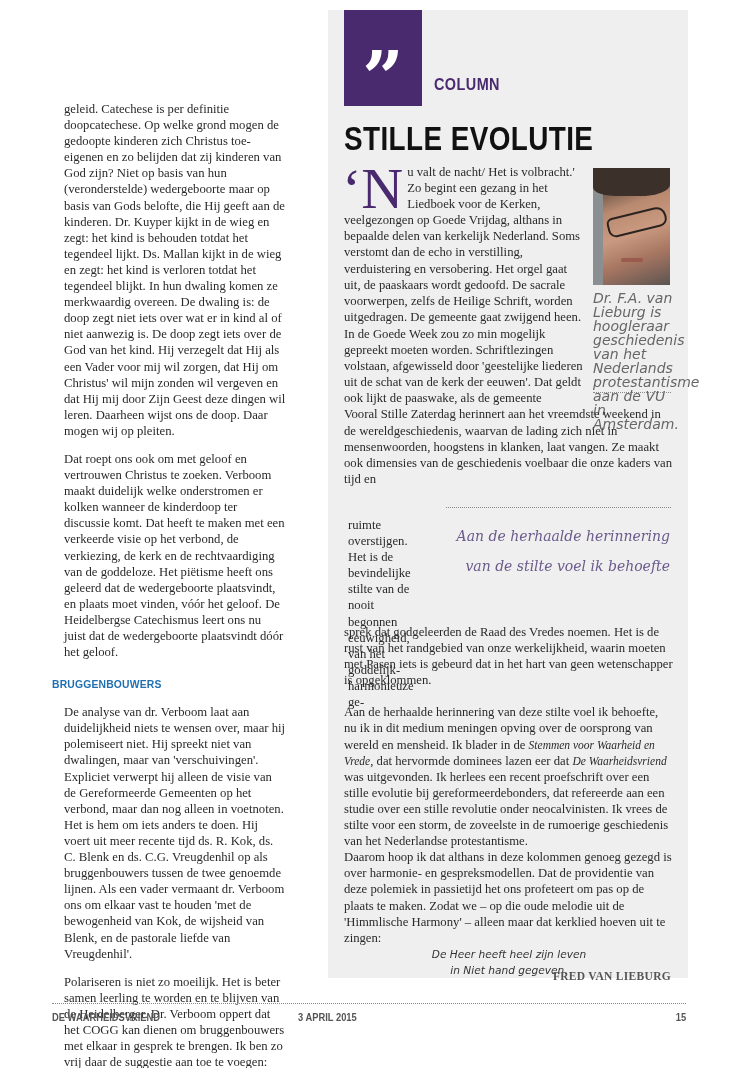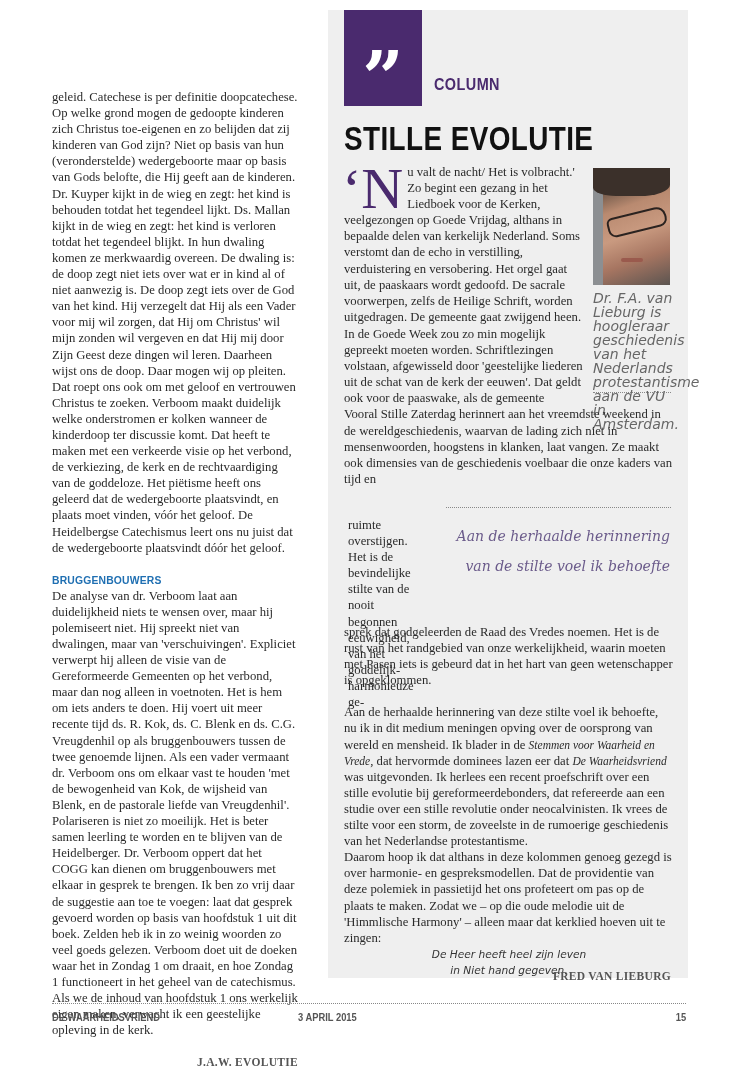--- a/index.html
+++ b/index.html
@@ -1,21 +1,21 @@
 <!DOCTYPE html>
 <html><head>
 <meta charset="utf-8">
 <style>
   html, body { margin:0; padding:0; background:#ffffff; }
   body { width:738px; height:1068px; position:relative; overflow:hidden; font-family:"DejaVu Serif", serif; color:#222; }
 
   
   #left-col { position:absolute; left:52px; top:89px; width:246px; }
   .body-text { font-family:"Liberation Serif", serif; font-size:12.7px; line-height:16.1px; color:#2a2a2a; }
-  .body-text p { margin:0; }
+  .body-text p { margin:12px; }
   .subhead { font-family:"Liberation Sans", sans-serif; font-weight:bold; font-size:11.5px; color:#1f6fb2; letter-spacing:0.2px; margin-top:16px; line-height:16px; transform:scaleX(0.9); transform-origin:left; }
   .byline { font-family:Liberation Serif, serif; font-weight:bold; font-size:11.5px; color:#555; text-align:right; margin-top:18px; letter-spacing:0.3px; }
 
   
   #panel { position:absolute; left:328px; top:10px; width:360px; height:968px; background:#efefef; }
   #quote-box { position:absolute; left:344px; top:10px; width:78px; height:96px; background:#4a2a6e; }
   #quote-glyph { position:absolute; left:0; top:38px; width:78px; text-align:center; font-family:"DejaVu Serif", serif; font-weight:bold; font-size:72px; line-height:60px; color:#fff; }
   #column-label { position:absolute; left:434px; top:75px; font-family:"Liberation Sans", sans-serif; font-weight:bold; font-size:17px; color:#4a2a6e; letter-spacing:0.5px; transform:scaleX(0.85); transform-origin:left; }
   #title { position:absolute; left:344px; top:118px; font-family:"Liberation Sans", sans-serif; font-weight:bold; font-size:34px; line-height:40px; color:#111; transform:scaleX(0.82); transform-origin:left; letter-spacing:0.5px; }
 
@@ -81,21 +81,21 @@
 <div id="photo">
   <div class="bg"></div>
   <div class="hair"></div>
   <div class="glasses"></div>
   <div class="mouth"></div>
 </div>
 <div id="caption">Dr. F.A. van Lieburg is hoogleraar geschiedenis van het Nederlands protestantisme aan de VU in Amsterdam.</div>
 <div id="caption-rule"></div>
 
 <div id="para2" class="body-text">
-  <div class="narrow">In de Goede Week zou zo min mogelijk gepreekt moeten worden. Schriftlezingen volstaan, afgewisseld door 'geestelijke liederen uit de schat van de kerk der eeuwen'. Dat geldt ook voor de paaswake, als de gemeente</div>
+  <div class="narrow">In de Goede Week zou zo min mogelijk gepreekt moeten worden. Schriftlezingen volstaan, afgewisseld door 'geestelijke liederen uit de schat van de kerk der eeuwen'. Dat geldt ook lijkt de paaswake, als de gemeente</div>
   <div>Vooral Stille Zaterdag herinnert aan het vreemdste weekend in de wereldgeschiedenis, waarvan de lading zich niet in mensenwoorden, hoogstens in klanken, laat vangen. Ze maakt ook dimensies van de geschiedenis voelbaar die onze kaders van tijd en</div>
 </div>
 
 <div id="narrow-col" class="body-text">ruimte overstijgen. Het is de bevindelijke stilte van de nooit begonnen eeuwigheid, van het goddelijk-harmonieuze ge-</div>
 <div id="pull-rule"></div>
 <div id="pullquote">Aan de herhaalde herinnering van de stilte voel ik behoefte</div>
 
 <div id="rest" class="body-text">
   <div>sprek dat godgeleerden de Raad des Vredes noemen. Het is de rust van het randgebied van onze werkelijkheid, waarin moeten met Pasen iets is gebeurd dat in het hart van geen wetenschapper is opgeklommen.</div>
   <div class="gap"></div>

